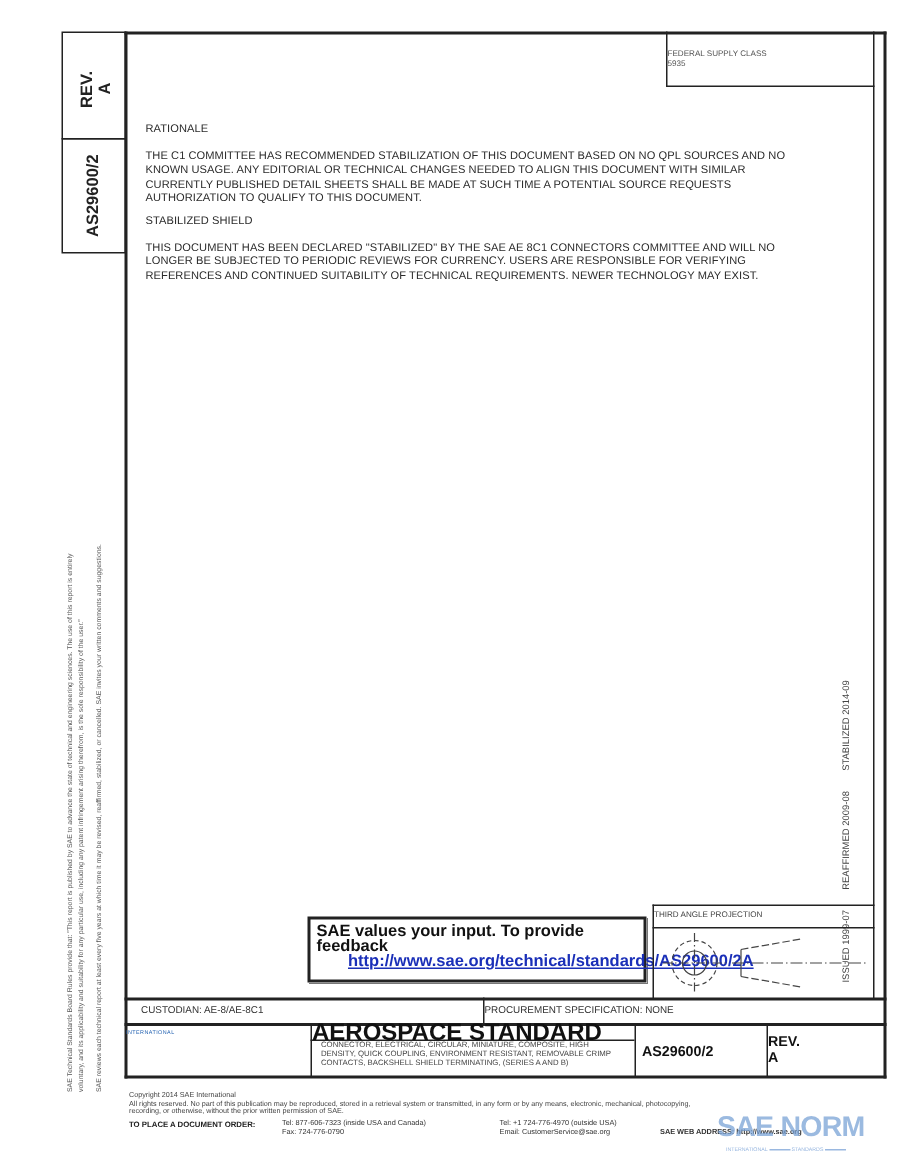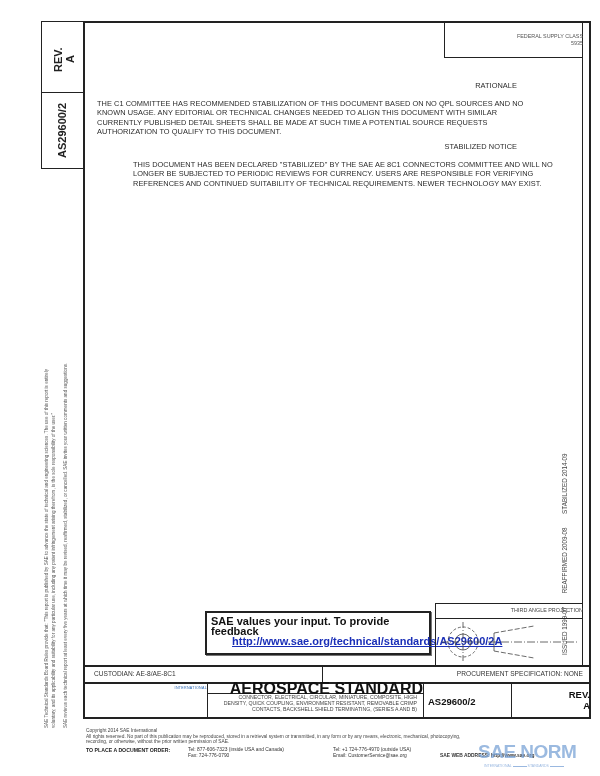--- a/index.html
+++ b/index.html
@@ -3,21 +3,21 @@
 <meta charset="utf-8">
 <style>
   html, body { margin: 0; padding: 0; background: #ffffff; }
   body { width: 600px; height: 776px; position: relative; overflow: hidden;
          font-family: "Liberation Sans", sans-serif; color: #222; }
   .abs { position: absolute; }
   .line { position: absolute; background: #222; }
   .frame { position: absolute; border: 1.5px solid #222; box-sizing: border-box; }
   .rot { position: absolute; transform-origin: left top; white-space: nowrap; }
   .body-text { font-size: 7.4px; line-height: 9.4px; letter-spacing: 0.05px; color: #2a2a2a; }
-  .center { text-align: right; }
+  .center { text-align: left; }
   .small { font-size: 5.6px; color: #444; }
   .tiny { font-size: 4.6px; color: #555; }
   a.link { color: #1a2fb8; text-decoration: underline; padding-left: 21px; }
   .bold { font-weight: bold; }
 </style>
 </head>
 <body>
 
 <div class="frame" style="left:41px; top:21px; width:43px; height:72px;"></div>
 <div class="rot bold" style="left:53px; top:72px; transform: rotate(-90deg); font-size:11px; line-height:11px; text-align:center;">
@@ -43,22 +43,22 @@
 <div class="line" style="left:444px; top:21px; width:1px; height:37px;"></div>
 <div class="line" style="left:444px; top:57px; width:139px; height:1px;"></div>
 <div class="abs center" style="left:445px; top:33px; width:138px; font-size:5.4px; line-height:6.6px; color:#555;">
   <div>FEDERAL SUPPLY CLASS</div>
   <div>5935</div>
 </div>
 
 <div class="abs body-text center" style="left:97px; top:81px; width:420px;">RATIONALE</div>
 <div class="abs body-text" style="left:97px; top:99px; width:430px;">THE C1 COMMITTEE HAS RECOMMENDED STABILIZATION OF THIS DOCUMENT BASED ON NO QPL SOURCES AND NO KNOWN USAGE. ANY EDITORIAL OR TECHNICAL CHANGES NEEDED TO ALIGN THIS DOCUMENT WITH SIMILAR CURRENTLY PUBLISHED DETAIL SHEETS SHALL BE MADE AT SUCH TIME A POTENTIAL SOURCE REQUESTS AUTHORIZATION TO QUALIFY TO THIS DOCUMENT.</div>
 
-<div class="abs body-text center" style="left:97px; top:142px; width:420px;">STABILIZED NOTICE</div>
-<div class="abs body-text" style="left:97px; top:160px; width:430px;margin-left:36px;">THIS DOCUMENT HAS BEEN DECLARED "STABILIZED" BY THE SAE AE 8C1 CONNECTORS COMMITTEE AND WILL NO LONGER BE SUBJECTED TO PERIODIC REVIEWS FOR CURRENCY. USERS ARE RESPONSIBLE FOR VERIFYING REFERENCES AND CONTINUED SUITABILITY OF TECHNICAL REQUIREMENTS. NEWER TECHNOLOGY MAY EXIST.</div>
+<div class="abs body-text center" style="left:97px; top:142px; width:420px;">STABILIZED SHIELD</div>
+<div class="abs body-text" style="left:97px; top:160px; width:430px;">THIS DOCUMENT HAS BEEN DECLARED "STABILIZED" BY THE SAE AE 8C1 CONNECTORS COMMITTEE AND WILL NO LONGER BE SUBJECTED TO PERIODIC REVIEWS FOR CURRENCY. USERS ARE RESPONSIBLE FOR VERIFYING REFERENCES AND CONTINUED SUITABILITY OF TECHNICAL REQUIREMENTS. NEWER TECHNOLOGY MAY EXIST.</div>
 
 <div class="rot small" style="left:561px; top:655px; transform: rotate(-90deg); font-size:6.3px;">
   <span>ISSUED 1999-07</span>
   <span style="display:inline-block; width:10px;"></span>
   <span>REAFFIRMED 2009-08</span>
   <span style="display:inline-block; width:10px;"></span>
   <span>STABILIZED 2014-09</span>
 </div>
 
 <div class="abs" style="left:205px; top:611px; width:226px; height:44px; border:2px solid #222; box-sizing:border-box; box-shadow: 1px 1px 0 #777;"></div>

